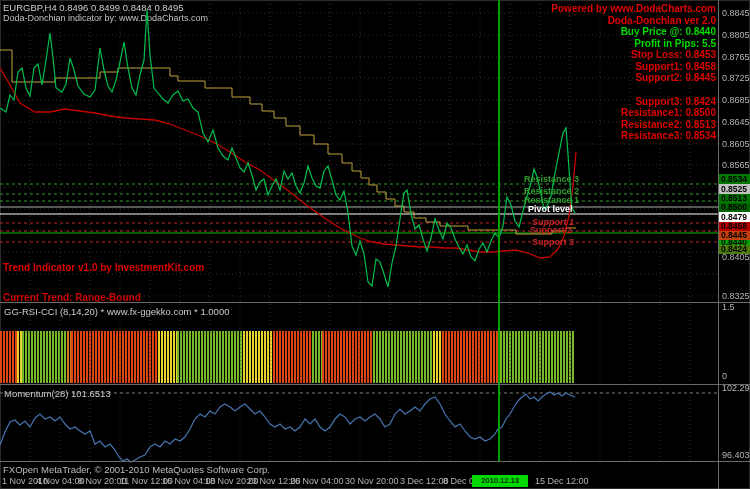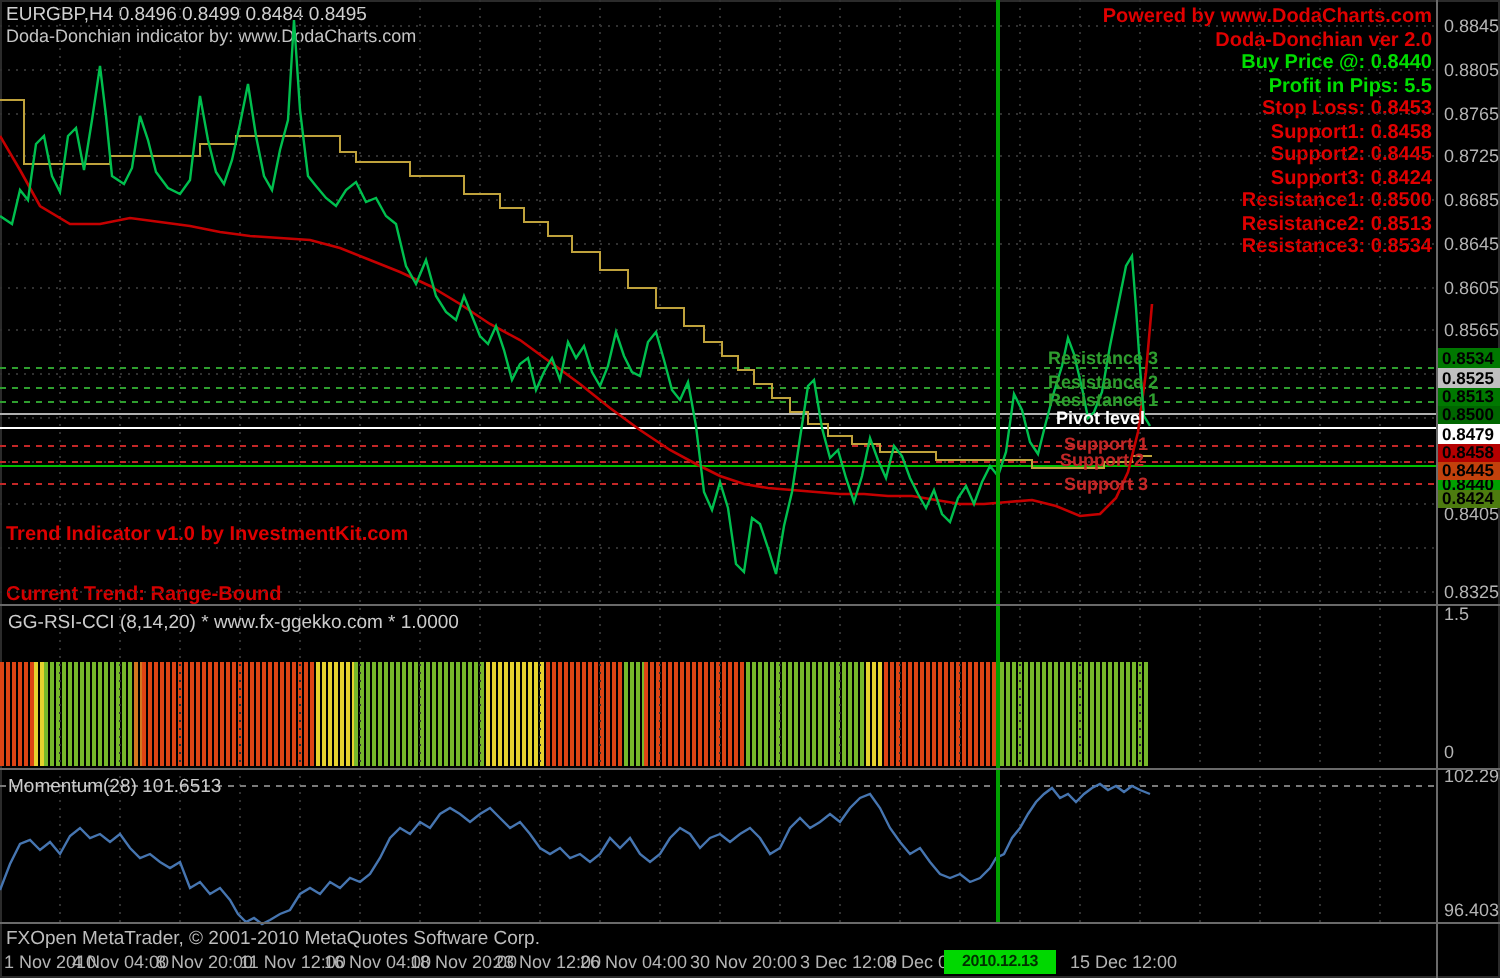--- a/index.html
+++ b/index.html
@@ -125,21 +125,21 @@
   <div class="txt" id="hdr-indic">Doda-Donchian indicator by: www.DodaCharts.com</div>
 
   <div class="txt" id="signal-panel">
       <span class="sig-line" style="color: rgb(224, 0, 0);">Powered by www.DodaCharts.com</span>
       <span class="sig-line" style="color: rgb(224, 0, 0);">Doda-Donchian ver 2.0</span>
       <span class="sig-line" style="color: rgb(0, 221, 0);">Buy Price @: 0.8440</span>
       <span class="sig-line" style="color: rgb(0, 221, 0);">Profit in Pips: 5.5</span>
       <span class="sig-line" style="color: rgb(224, 0, 0);">Stop Loss: 0.8453</span>
       <span class="sig-line" style="color: rgb(224, 0, 0);">Support1: 0.8458</span>
       <span class="sig-line" style="color: rgb(224, 0, 0);">Support2: 0.8445</span>
-      <span class="sig-line" style="color: rgb(224, 0, 0);">Support3: 0.8424</span>
+      <span class="sig-line" style="color: rgb(224, 0, 0); margin-top: 12px;">Support3: 0.8424</span>
       <span class="sig-line" style="color: rgb(224, 0, 0);">Resistance1: 0.8500</span>
       <span class="sig-line" style="color: rgb(224, 0, 0);">Resistance2: 0.8513</span>
       <span class="sig-line" style="color: rgb(224, 0, 0);">Resistance3: 0.8534</span>
     </div>
 
   <div class="txt" id="trend1">Trend Indicator v1.0 by InvestmentKit.com</div>
   <div class="txt" id="trend2">Current Trend: Range-Bound</div>
 
   <div class="txt" id="gg-title">GG-RSI-CCI (8,14,20) * www.fx-ggekko.com *  1.0000</div>
   <div class="txt" id="mom-title">Momentum(28) 101.6513</div>
@@ -180,16 +180,16 @@
     <div class="time-label" style="left: 247px;">23 Nov 12:00</div>
     <div class="time-label" style="left: 290px;">26 Nov 04:00</div>
     <div class="time-label" style="left: 345px;">30 Nov 20:00</div>
     <div class="time-label" style="left: 400px;">3 Dec 12:00</div>
     <div class="time-label" style="left: 443px;">8 Dec 04:00</div>
     <div class="time-label" style="left: 535px;">15 Dec 12:00</div>
     <div class="pivot-lbl" style="left: 524px; top: 174px; color: rgb(47, 158, 47);">Resistance 3</div>
     <div class="pivot-lbl" style="left: 524px; top: 186px; color: rgb(47, 158, 47);">Resistance 2</div>
     <div class="pivot-lbl" style="left: 524px; top: 195px; color: rgb(47, 158, 47);">Resistance 1</div>
     <div class="pivot-lbl" style="left: 528px; top: 204px; color: rgb(255, 255, 255);">Pivot level</div>
-    <div class="pivot-lbl" style="left: 532px; top: 217px; color: rgb(194, 39, 39);">Support 1</div>
+    <div class="pivot-lbl" style="left: 532px; top: 217px; color: rgb(194, 39, 39); font-style: italic;">Support 1</div>
     <div class="pivot-lbl" style="left: 530px; top: 225px; color: rgb(194, 39, 39);">Support 2</div>
     <div class="pivot-lbl" style="left: 532px; top: 237px; color: rgb(194, 39, 39);">Support 3</div>
   </div>
 
 </body></html>

